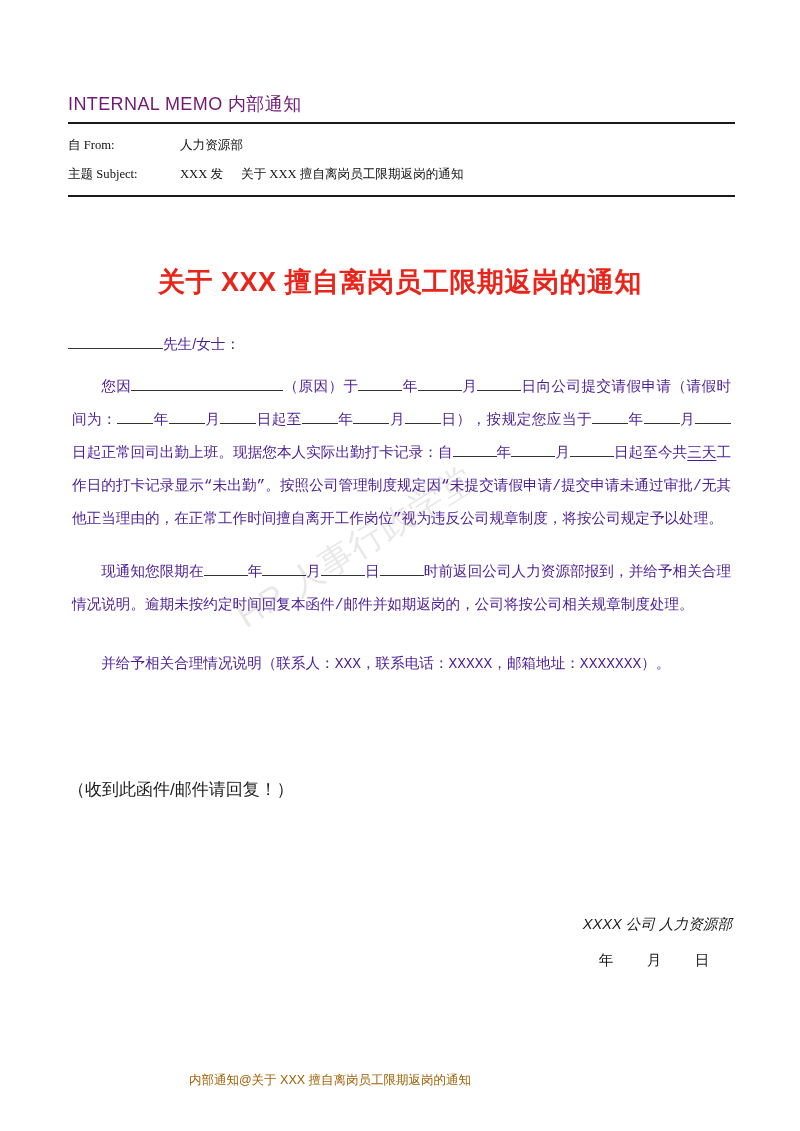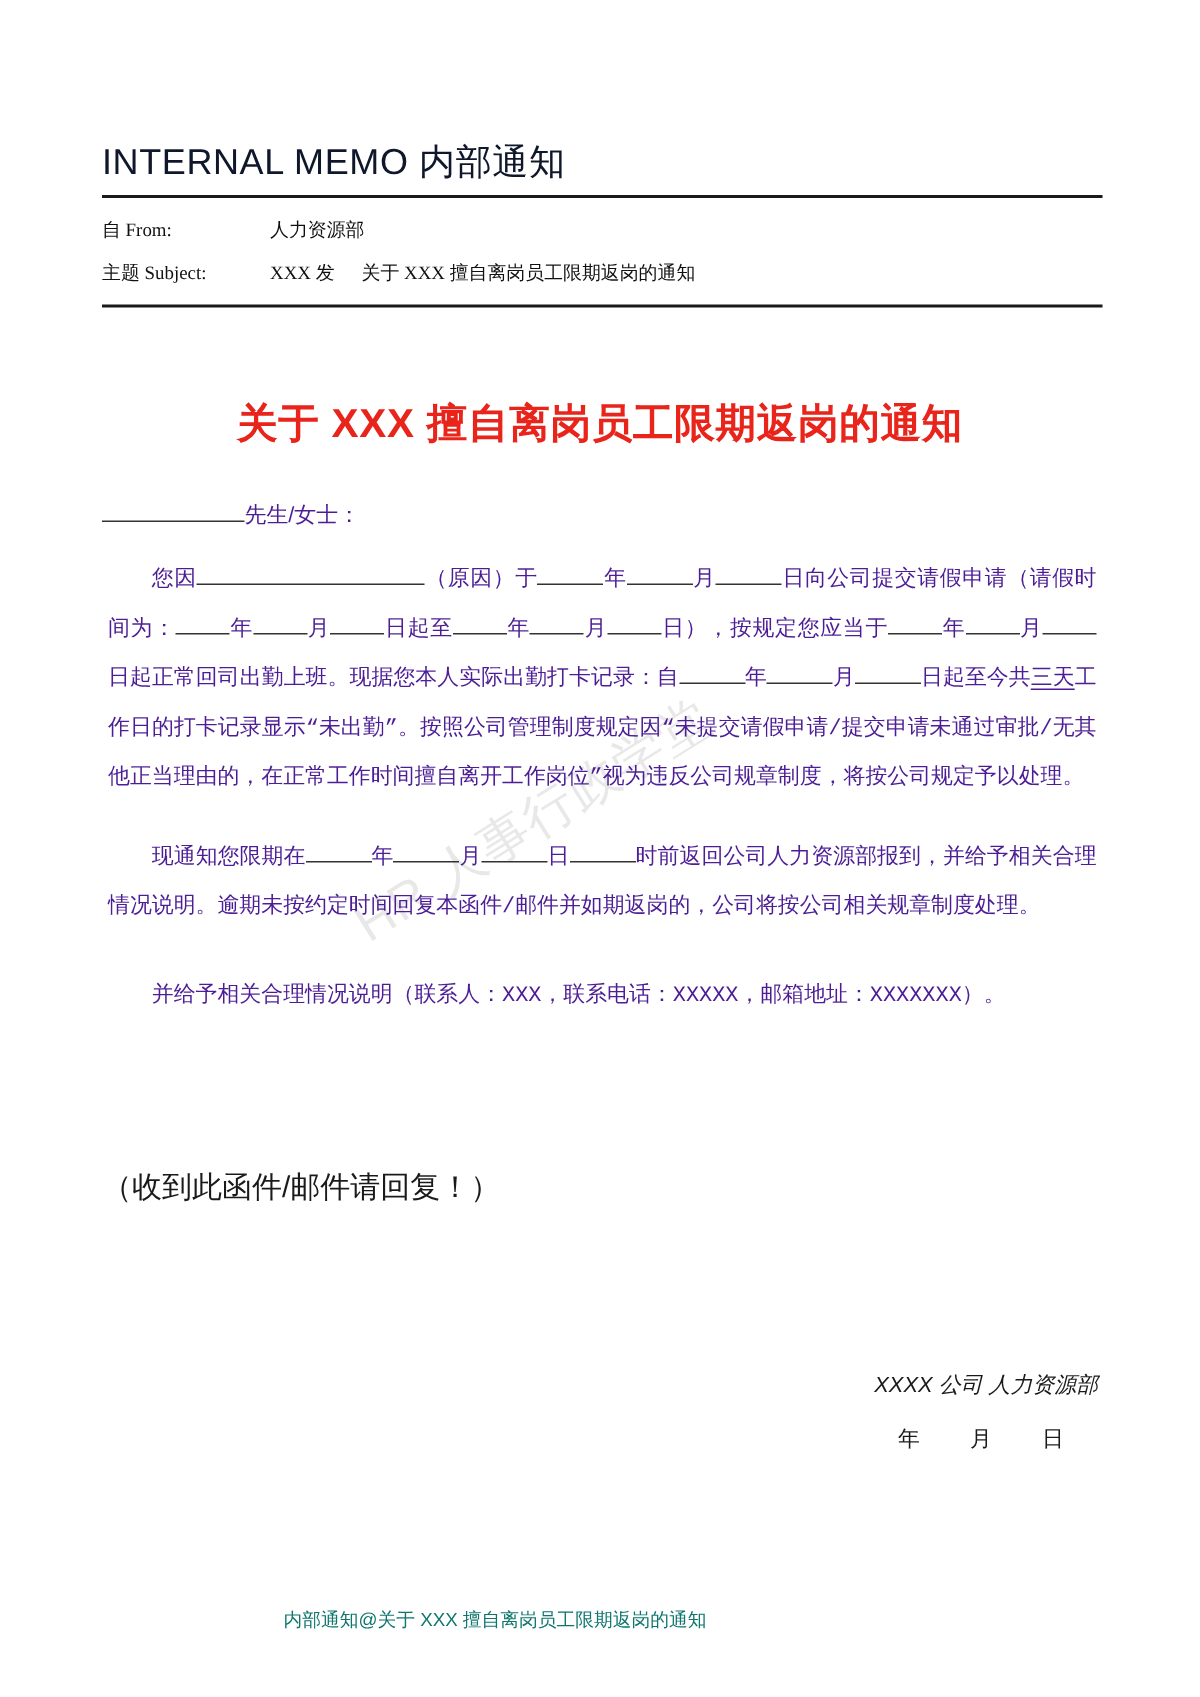--- a/index.html
+++ b/index.html
@@ -47,23 +47,23 @@
 
   
   .memo-header {
     position: absolute;
     left: 68px;
     top: 92px;
     width: 667px;
     z-index: 2;
   }
   .memo-title-en {
-    font-size: 24px;
+    font-size: 18px;
     letter-spacing: 0.4px;
-    color: #0f172a;
+    color: #701a75;
     padding-bottom: 6px;
     font-weight: 400;
   }
   .rule-thick {
     border-top: 2.6px solid #1a1a1a;
     width: 100%;
     margin: 0;
   }
   .memo-fields {
     width: 100%;
@@ -134,21 +134,21 @@
   .blank-xl { display: inline-block; width: 152px; border-bottom: 1.2px solid #333; }
   .blank-lg { display: inline-block; width: 95px; border-bottom: 1.2px solid #333; }
   .blank-md { display: inline-block; width: 44px; border-bottom: 1.2px solid #333; }
   .blank-sm { display: inline-block; width: 36px; border-bottom: 1.2px solid #333; }
 
   
   .reply-note {
     position: absolute;
     left: 68px;
     top: 778px;
-    font-size: 20px;
+    font-size: 17px;
     color: #1a1a1a;
     z-index: 2;
   }
 
   
   .signature {
     position: absolute;
     right: 68px;
     top: 906px;
     text-align: right;
@@ -162,21 +162,21 @@
   .sig-date span { display: inline-block; width: 48px; text-align: center; }
 
   
   .footer {
     position: absolute;
     left: 0;
     top: 1072px;
     width: 660px;
     text-align: center;
     font-size: 12.5px;
-    color: #0f766e;
+    color: #a16207;
     z-index: 2;
   }
 </style>
 </head>
 <body>
 
 <div class="page">
 
   <div class="watermark-layer">
     <div class="watermark wm-1">HR 人事行政学堂</div>

